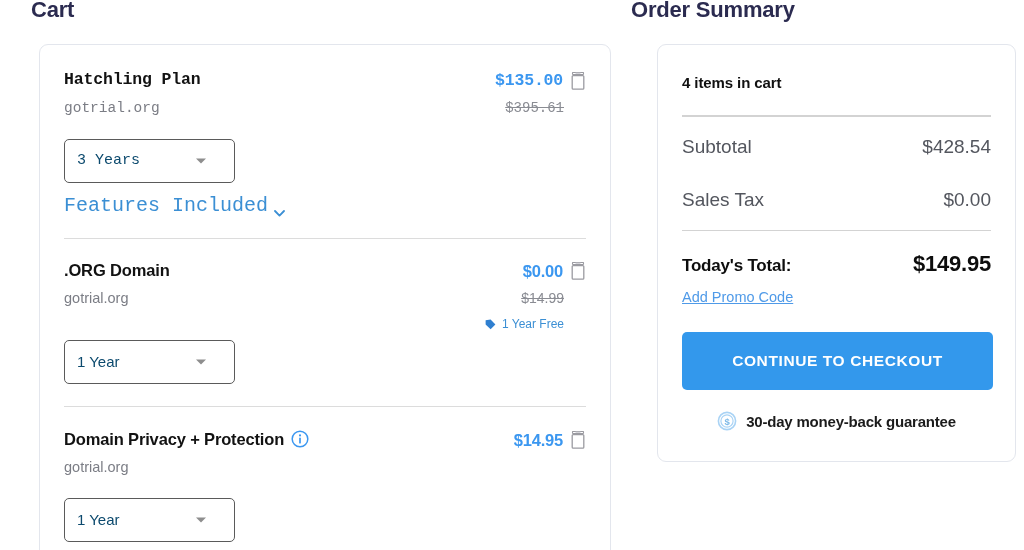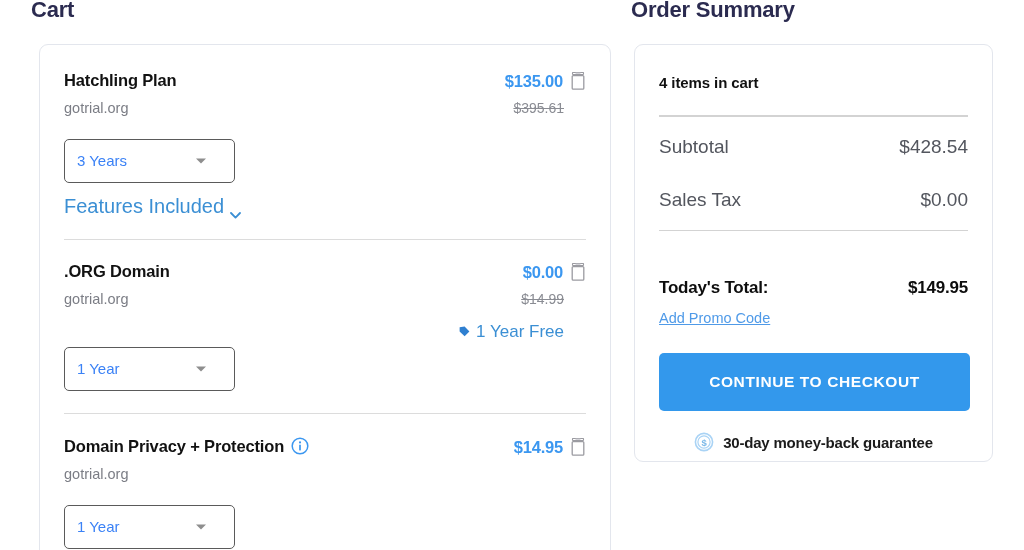--- a/index.html
+++ b/index.html
@@ -41,21 +41,21 @@
 
   #cart-card {
     left: 39px;
     top: 44px;
     width: 572px;
     height: 530px;
     overflow: hidden;
   }
 
   #summary-card {
-    left: 634px;
+    left: 657px;
     top: 44px;
     width: 359px;
     height: 418px;
   }
 
   
   .cart-inner { padding: 0 24px; }
 
   .cart-item { position: relative; }
 
@@ -115,23 +115,23 @@
     margin-top: 9px;
     line-height: 17px;
     padding-right: 22px;
   }
 
   .free-tag {
     display: flex;
     align-items: center;
     justify-content: flex-end;
     gap: 6px;
-    font-size: 17px;
+    font-size: 12px;
     color: #3b8fd4;
-    margin-top: 16px;
+    margin-top: 10px;
     padding-right: 22px;
     line-height: 15px;
   }
 
   
   .trash-btn {
     width: 16px;
     height: 18px;
     flex-shrink: 0;
     background: none;
@@ -155,21 +155,21 @@
     border: 1px solid #5a5a5a;
     border-radius: 5px;
     background: #fff;
     display: flex;
     align-items: center;
     cursor: pointer;
   }
 
   .term-select .sel-label {
     font-size: 15px;
-    color: #3b82f6;
+    color: #0c4a6e;
     padding-left: 12px;
     line-height: 18px;
   }
 
   .term-select .caret {
     position: absolute;
     right: 28px;
     top: 50%;
     transform: translateY(-50%);
     width: 0; height: 0;
@@ -227,25 +227,24 @@
     justify-content: space-between;
     align-items: baseline;
   }
   .total-label {
     font-size: 17px;
     font-weight: bold;
     color: #0d0d0d;
     letter-spacing: -0.2px;
   }
   .total-val {
-    font-size: 17px;
+    font-size: 22px;
     font-weight: bold;
     color: #0d0d0d;
     letter-spacing: -0.2px;
-    margin-top: 27px;
   }
 
   .promo-link {
     font-size: 14.5px;
     color: #4f9ae8;
     text-decoration: underline;
     cursor: pointer;
     display: inline-block;
     line-height: 18px;
   }
@@ -285,21 +284,21 @@
 
 <div class="page">
 
   <div class="col-heading" id="cart-heading">Cart</div>
 
   <div class="col-heading" id="summary-heading">Order Summary</div>
 
   <div class="card" id="cart-card">
     <div class="cart-inner">
 
-      <div class="cart-item" style="padding-top:25px;">
+      <div class="cart-item" style="padding-top:25px;font-family:Liberation Mono, monospace;">
         <div class="item-top">
           <div class="item-left">
             <div class="item-title">
               <span>Hatchling Plan</span>
             </div>
             <div class="item-domain">gotrial.org</div>
           </div>
           <div class="item-right">
             <div class="price-row">
               <span class="price-now">$135.00</span>

